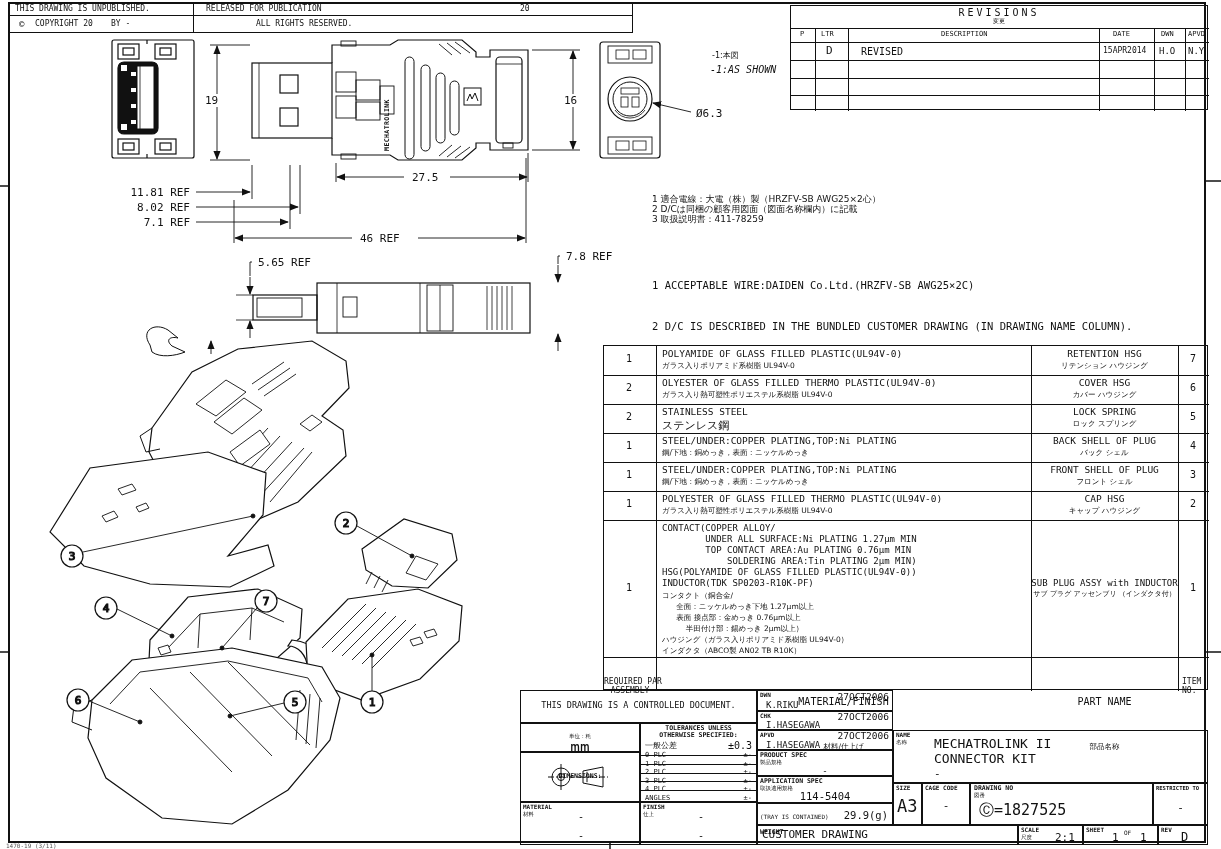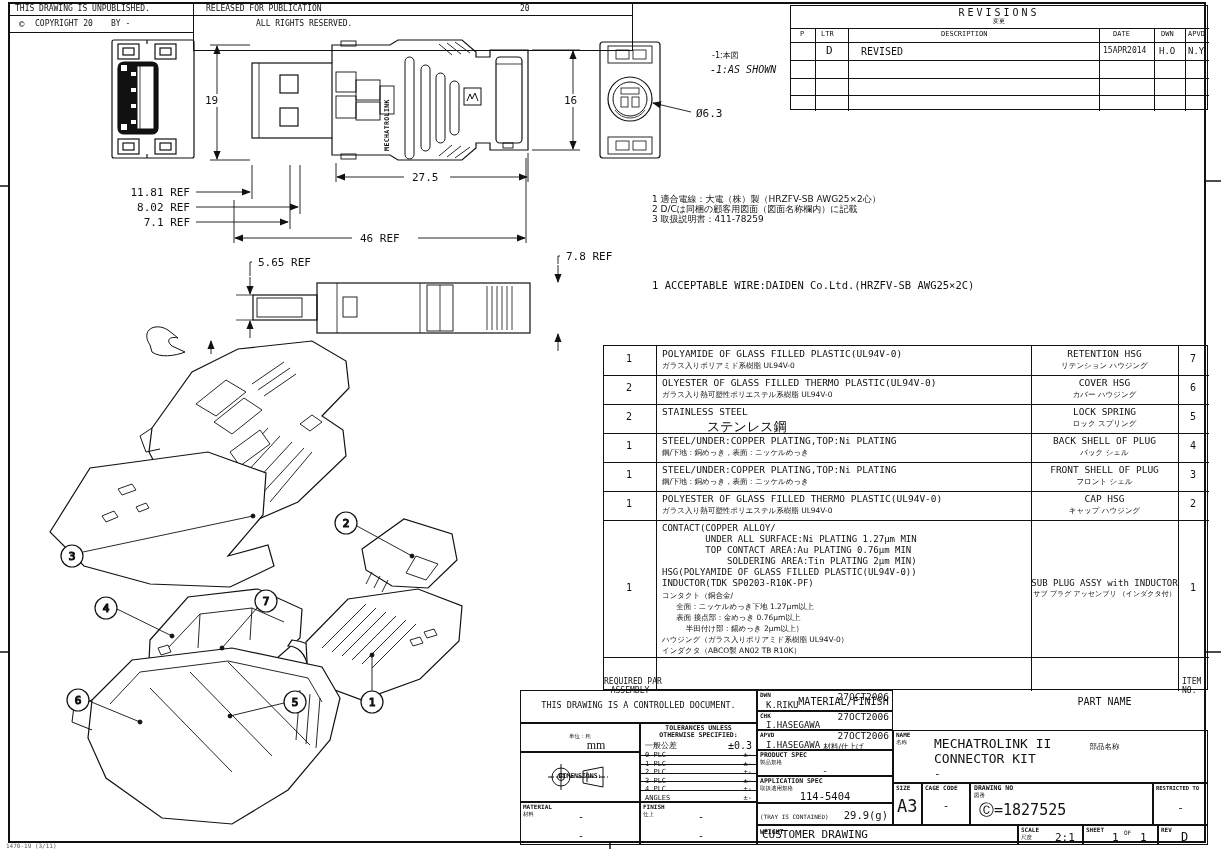--- a/index.html
+++ b/index.html
@@ -307,21 +307,21 @@
   </div>
   <div class="cell" style="left:193px;top:2px;width:440px;height:14px;">
     <span class="t" style="left:12px;top:2px;font-size:8px;">RELEASED FOR PUBLICATION</span>
     <span class="t" style="left:326px;top:2px;font-size:8px;">20</span>
   </div>
   <div class="cell" style="left:8px;top:15px;width:186px;height:18px;">
     <span class="t" style="left:10px;top:3px;font-size:9px;">©</span>
     <span class="t" style="left:26px;top:4px;font-size:8px;">COPYRIGHT 20</span>
     <span class="t" style="left:102px;top:4px;font-size:8px;">BY -</span>
   </div>
-  <div class="cell" style="left:193px;top:15px;width:440px;height:36px;">
+  <div class="cell" style="left:193px;top:15px;width:440px;height:18px;">
     <span class="t" style="left:62px;top:4px;font-size:8px;">ALL RIGHTS RESERVED.</span>
   </div>
 
   <div class="cell" style="left:790px;top:5px;width:418px;height:105px;border-width:1.5px;">
     <div class="t c" style="left:0;top:1px;width:100%;font-size:10px;letter-spacing:3px;"><span>REVISIONS</span></div>
     <div class="t c jp" style="left:0;top:12px;width:100%;font-size:6px;">変更</div>
     <div class="hline" style="left:0;top:22px;width:418px;"></div>
     <div class="hline" style="left:0;top:36px;width:418px;"></div>
     <div class="hline" style="left:0;top:54px;width:418px;"></div>
     <div class="hline" style="left:0;top:72px;width:418px;"></div>
@@ -344,20 +344,21 @@
     <span class="t" style="left:397px;top:40px;font-size:9px;">N.Y</span>
   </div>
 
   <div style="position:absolute;left:652px;top:194px;font-size:9px;line-height:14px;" class="jp">
     <div class="t" style="position:static;">1 適合電線：大電（株）製（HRZFV-SB AWG25×2心）</div>
     <div class="t" style="position:static;">2 D/Cは同梱の顧客用図面（図面名称欄内）に記載</div>
     <div class="t" style="position:static;">3 取扱説明書：411-78259</div>
   </div>
   <div style="position:absolute;left:652px;top:252px;font-size:10.5px;line-height:13.5px;white-space:pre;">
     <div>1 ACCEPTABLE WIRE:DAIDEN Co.Ltd.(HRZFV-SB AWG25×2C)</div>
+    <div>2 D/C IS DESCRIBED IN THE BUNDLED CUSTOMER DRAWING (IN DRAWING NAME COLUMN).</div>
   </div>
 
   <span class="t jp" style="left:712px;top:52px;font-size:8px;">-1:本図</span>
   <span class="t" style="left:710px;top:64px;font-size:10px;font-style:italic;">-1:AS SHOWN</span>
 
   <div class="cell" style="left:603px;top:345px;width:605px;height:345px;border-width:1.5px;">
     <div class="vline" style="left:52px;top:0;height:345px;"></div>
     <div class="vline" style="left:427px;top:0;height:345px;"></div>
     <div class="vline" style="left:574px;top:0;height:345px;"></div>
     <div class="hline" style="left:0;top:29px;width:605px;"></div>
@@ -377,21 +378,21 @@
 
     <span class="t" style="left:22px;top:36px;font-size:10px;">2</span>
     <span class="t" style="left:58px;top:32px;font-size:9.5px;">OLYESTER OF GLASS FILLED THERMO PLASTIC(UL94V-0)</span>
     <span class="t jp" style="left:58px;top:45px;font-size:7.5px;">ガラス入り熱可塑性ポリエステル系樹脂 UL94V-0</span>
     <div class="t c" style="left:427px;top:32px;width:147px;font-size:9.5px;"><span>COVER HSG</span></div>
     <div class="t c jp" style="left:427px;top:45px;width:147px;font-size:7.5px;"><span>カバー ハウジング</span></div>
     <span class="t" style="left:586px;top:36px;font-size:10px;">6</span>
 
     <span class="t" style="left:22px;top:65px;font-size:10px;">2</span>
     <span class="t" style="left:58px;top:61px;font-size:9.5px;">STAINLESS STEEL</span>
-    <span class="t jp" style="left:58px;top:74px;font-size:13px;margin-left:45px;">ステンレス鋼</span>
+    <span class="t jp" style="left:58px;top:74px;font-size:11px;">ステンレス鋼</span>
     <div class="t c" style="left:427px;top:61px;width:147px;font-size:9.5px;"><span>LOCK SPRING</span></div>
     <div class="t c jp" style="left:427px;top:74px;width:147px;font-size:7.5px;"><span>ロック スプリング</span></div>
     <span class="t" style="left:586px;top:65px;font-size:10px;">5</span>
 
     <span class="t" style="left:22px;top:94px;font-size:10px;">1</span>
     <span class="t" style="left:58px;top:90px;font-size:9.5px;">STEEL/UNDER:COPPER PLATING,TOP:Ni PLATING</span>
     <span class="t jp" style="left:58px;top:103px;font-size:7.5px;">鋼/下地：銅めっき，表面：ニッケルめっき</span>
     <div class="t c" style="left:427px;top:90px;width:147px;font-size:9.5px;"><span>BACK SHELL OF PLUG</span></div>
     <div class="t c jp" style="left:427px;top:103px;width:147px;font-size:7.5px;"><span>バック シェル</span></div>
     <span class="t" style="left:586px;top:94px;font-size:10px;">4</span>
@@ -443,21 +444,21 @@
     </div>
   </div>
 
   <div style="position:absolute;left:520px;top:690px;width:688px;height:155px;">
     <div class="cell" style="left:0;top:0;width:237px;height:33px;">
       <div class="t c" style="left:0;top:10px;width:100%;font-size:8.5px;">THIS DRAWING IS A CONTROLLED DOCUMENT.</div>
     </div>
     <div class="cell" style="left:0;top:33px;width:120px;height:29px;">
       <div class="t c" style="left:0;top:2px;width:100%;font-size:6.5px;font-weight:bold;margin-top:47px;">DIMENSIONS:</div>
       <div class="t c jp" style="left:0;top:9px;width:100%;font-size:5.5px;">単位：粍</div>
-      <div class="t c" style="left:16px;top:15px;width:100%;font-size:12px;font-family:Liberation Serif, serif;">mm</div>
+      <div class="t c" style="left:0;top:15px;width:100%;font-size:16px;">mm</div>
     </div>
     <div class="cell" style="left:120px;top:33px;width:117px;height:79px;">
       <div class="t c" style="left:0;top:1px;width:100%;font-size:6.5px;font-weight:bold;">TOLERANCES UNLESS</div>
       <div class="t c" style="left:0;top:8px;width:100%;font-size:6.5px;font-weight:bold;">OTHERWISE SPECIFIED:</div>
       <div style="position:absolute;left:0;top:16px;width:100%;">
         <div class="tolrow" style="font-size:8px;line-height:11px;">
             <span class="jp">一般公差</span>
             <span style="font-size:10px;">±0.3</span>
           </div>
         <div class="tolrow strike">

